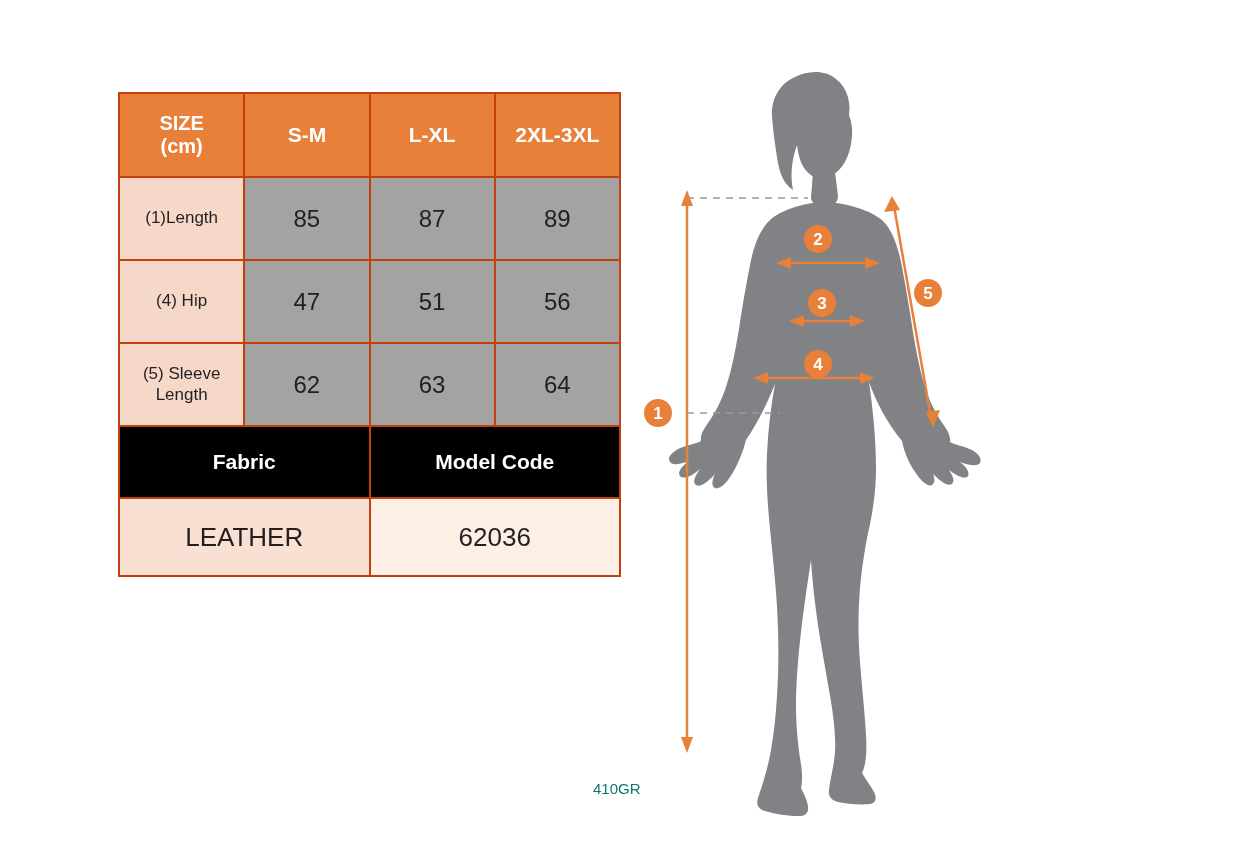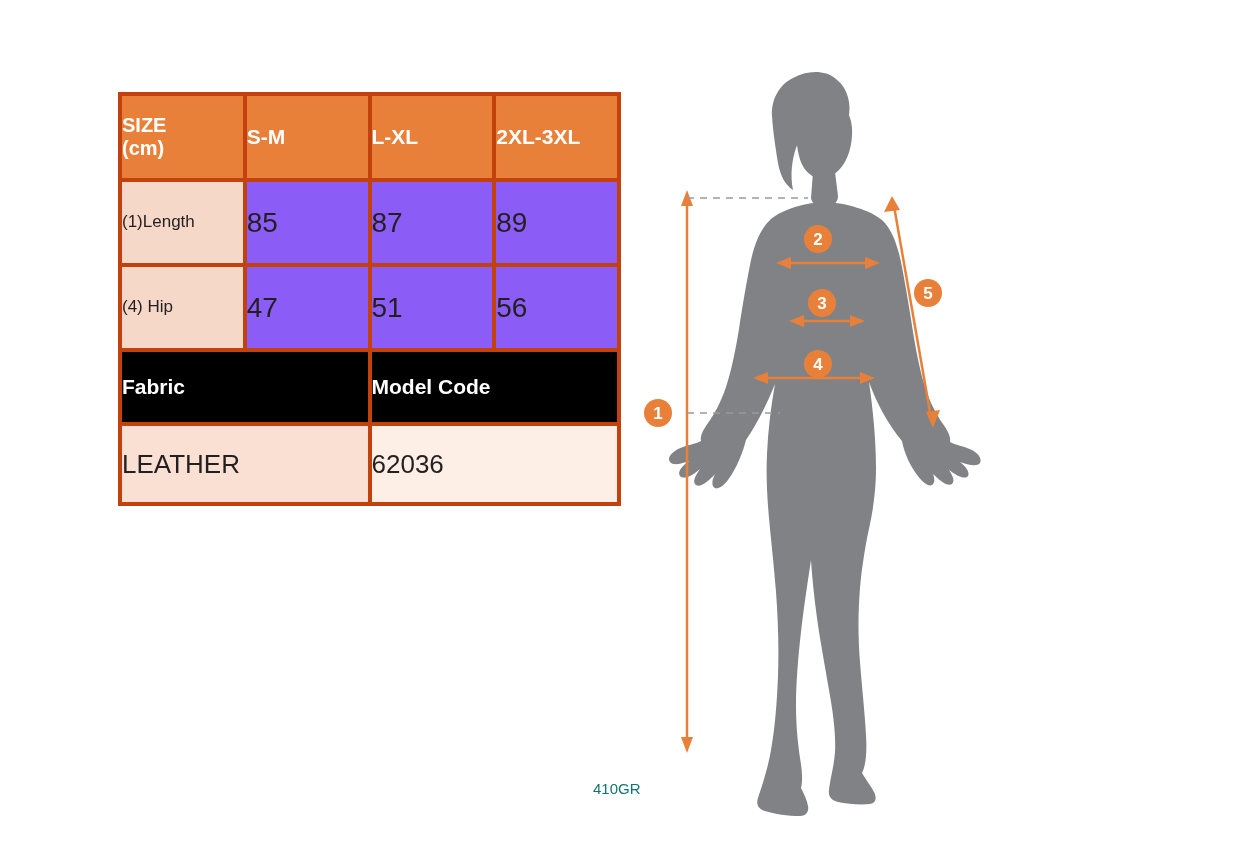--- a/index.html
+++ b/index.html
@@ -18,21 +18,22 @@
   
   #size-chart {
     position: absolute;
     left: 118px;
     top: 92px;
     width: 503px;
     border-collapse: collapse;
     table-layout: fixed;
   }
   #size-chart td, #size-chart th {
-    border: 4px solid #c2410c;
+    border: 2px solid #c2410c;
+    text-align: center;
     vertical-align: middle;
     padding: 0;
   }
   .hdr-cell {
     background: #e8803a;
     color: #ffffff;
     font-weight: bold;
     font-size: 21px;
     height: 82px;
     line-height: 1.15;
@@ -41,23 +42,23 @@
     font-size: 20px;
   }
   .row-label {
     background: #f6d8c9;
     color: #231f20;
     font-size: 17px;
     height: 81px;
     line-height: 1.2;
   }
   .val-cell {
-    background: #8b5cf6;
+    background: #a3a3a3;
     color: #231f20;
-    font-size: 28px;
+    font-size: 24px;
     height: 81px;
   }
   .sub-hdr {
     background: #000000;
     color: #ffffff;
     font-weight: bold;
     font-size: 21px;
     height: 70px;
   }
   .sub-val {
@@ -120,20 +121,29 @@
 
 
 
     <tr>
       <td class="row-label">(4) Hip</td>
       <td class="val-cell">47</td>
       <td class="val-cell">51</td>
       <td class="val-cell">56</td>
     </tr>
 
+    <tr>
+      <td class="row-label">
+        <div>(5) Sleeve</div>
+        <div>Length</div>
+      </td>
+      <td class="val-cell">62</td>
+      <td class="val-cell">63</td>
+      <td class="val-cell">64</td>
+    </tr>
 
     <tr>
       <td class="sub-hdr" colspan="2">Fabric</td>
       <td class="sub-hdr" colspan="2">Model Code</td>
     </tr>
 
     <tr>
       <td class="sub-val" colspan="2">LEATHER</td>
       <td class="sub-val model" colspan="2">62036</td>
     </tr>

